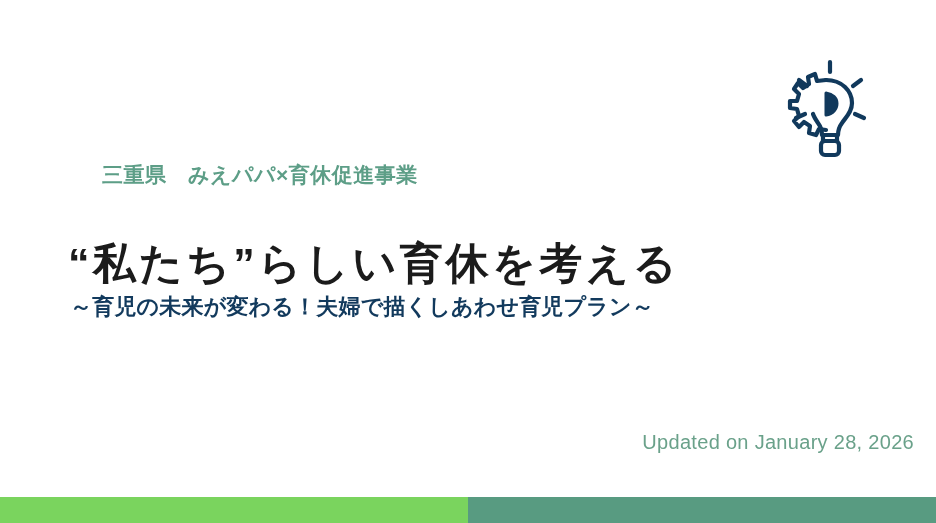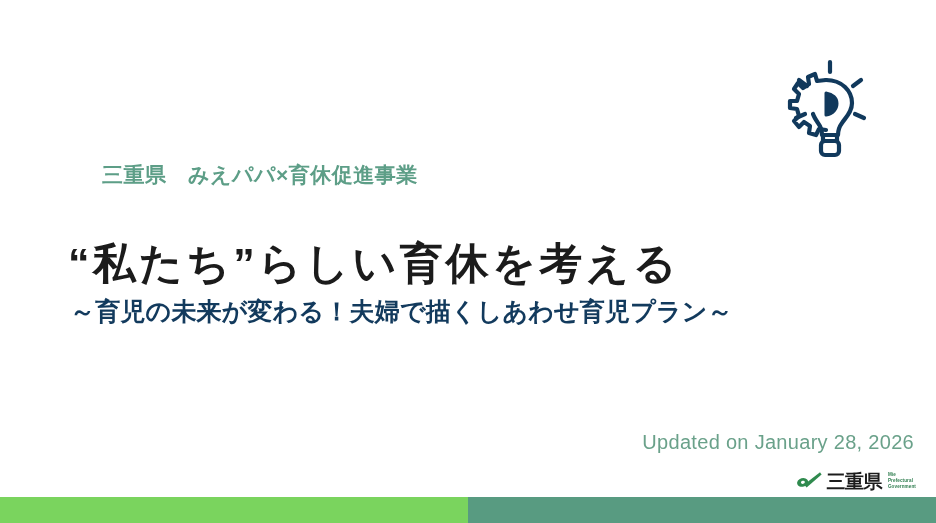--- a/index.html
+++ b/index.html
@@ -55,26 +55,27 @@
     letter-spacing: 3.2px;
     line-height: 1.25;
     white-space: pre;
   }
 
   
   #subtitle {
     position: absolute;
     left: 70px;
     top: 295px;
-    font-size: 25px;
+    font-size: 22px;
     font-weight: bold;
     color: #123a5d;
     letter-spacing: 0.2px;
     line-height: 1.3;
     white-space: pre;
+    font-family: Liberation Mono, monospace;
   }
 
   
   #updated-date {
     position: absolute;
     right: 22px;
     top: 431px;
     font-size: 20px;
     font-weight: normal;
     color: #6aa18a;
@@ -181,34 +182,19 @@
   </div>
 
   <div id="eyebrow">三重県　みえパパ×育休促進事業</div>
 
   <h1 id="main-title">“私たち”らしい育休を考える</h1>
 
   <div id="subtitle">～育児の未来が変わる！夫婦で描くしあわせ育児プラン～</div>
 
   <div id="updated-date">Updated on January 28, 2026</div>
 
-  <div id="pref-logo">
-    <svg id="pref-logo-mark" viewBox="0 0 26 20">
-
-      <ellipse cx="6.6" cy="11.4" rx="5.6" ry="4.3" transform="rotate(-16 6.6 11.4)" fill="#2f8a4e"></ellipse>
-      <ellipse cx="6.9" cy="11.3" rx="2.0" ry="1.5" transform="rotate(-16 6.9 11.3)" fill="#ffffff"></ellipse>
-
-      <path d="M8.2 13.6 L24.0 1.2 L25.6 3.4 L10.6 16.4 Z" fill="#2f8a4e"></path>
-    </svg>
-    <div id="pref-logo-name">三重県</div>
-    <div id="pref-logo-en">
-      <span>Mie</span>
-      <span>Prefectural</span>
-      <span>Government</span>
-    </div>
-  </div>
 
   <div id="bottom-bars">
     <div class="bar" id="bar-left"></div>
     <div class="bar" id="bar-right"></div>
   </div>
 
 </div>
 
 </body></html>

